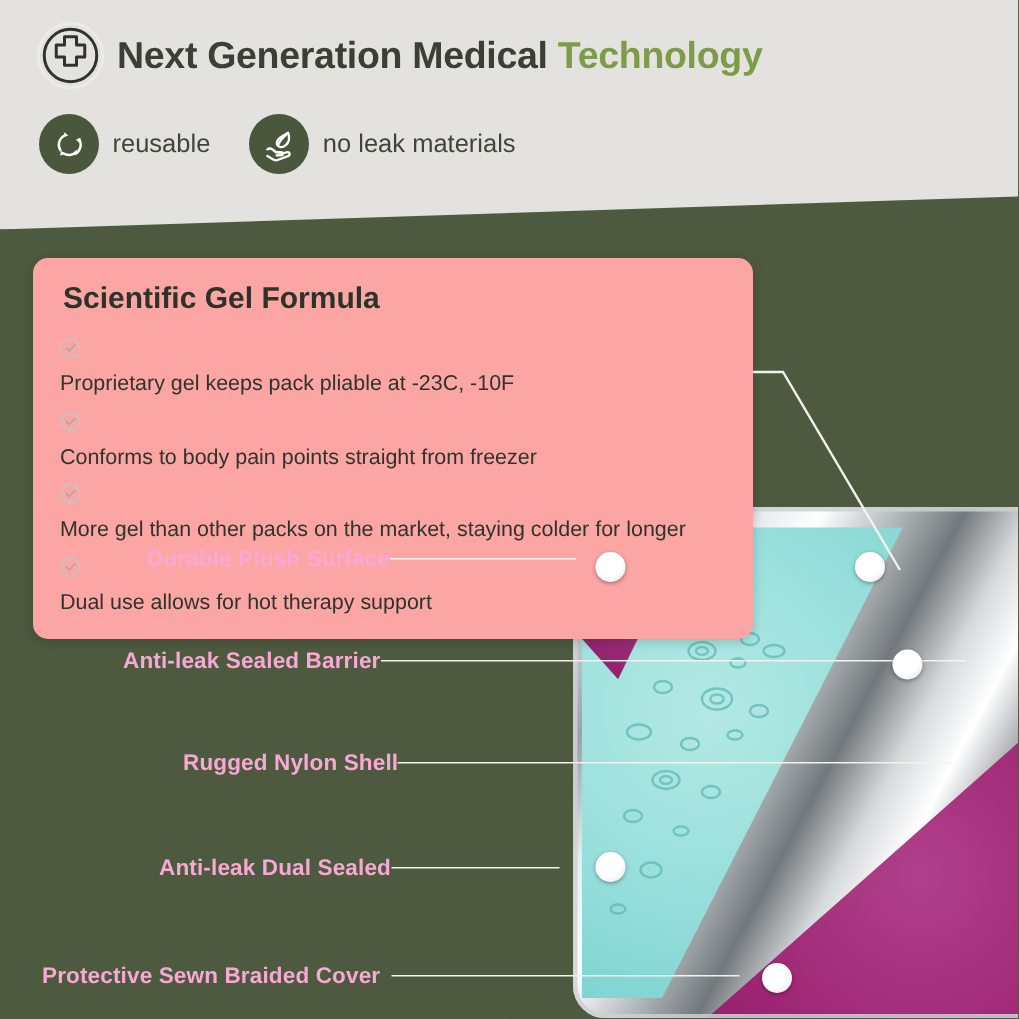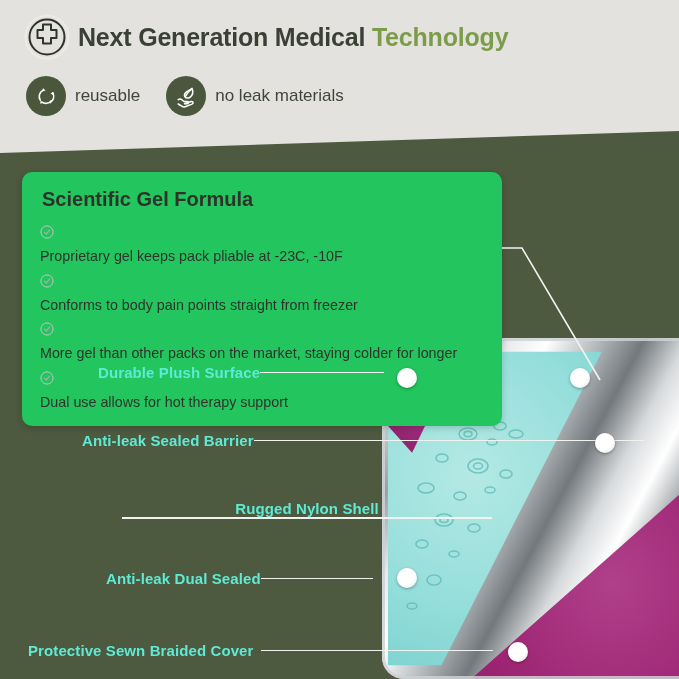--- a/index.html
+++ b/index.html
@@ -30,21 +30,21 @@
   .feature + .feature{margin-left:26px;}
   .fbadge{
     width:40px;height:40px;border-radius:50%;
     background:#4a573c;display:flex;align-items:center;justify-content:center;flex:none;
   }
   .flabel{font-size:17px;color:#3f4538;white-space:nowrap;}
 
   
   .card{
     position:absolute;left:22px;top:172px;width:480px;
-    background:#22c55e;border-radius:10px;
+    background:#fca5a5;border-radius:10px;
     padding:14px 18px 16px 18px;
     box-sizing:border-box;
     box-shadow:0 2px 7px rgba(0,0,0,0.18);
     z-index:6;
   }
   .card-title{font-size:20px;font-weight:bold;color:#2e3329;margin:2px 0 12px 2px;}
   .bullet{display:flex;align-items:flex-start;gap:9px;margin-bottom:7px;flex-direction:column;}
   .bullet:last-child{margin-bottom:0;}
   .chk{width:14px;height:14px;flex:none;margin-top:2px;}
   .btext{font-size:14.3px;color:#2f342b;line-height:1.16;white-space:nowrap;}
@@ -92,21 +92,21 @@
   }
   .prod-outline{
     position:absolute;inset:0;border-radius:22px 0 0 22px;
     border:3px solid rgba(206,210,212,0.85);border-right:none;
     box-sizing:border-box;
   }
 
   
   .callout{position:absolute;display:flex;align-items:center;z-index:7;}
   .co-label{
-    font-size:15px;font-weight:bold;color:#5eead4;
+    font-size:15px;font-weight:bold;color:#f9a8d4;
     white-space:nowrap;letter-spacing:0.1px;
   }
   .co-line{height:1.6px;background:#f2f2ef;flex:none;}
   .dot{
     position:absolute;width:20px;height:20px;border-radius:50%;
     background:radial-gradient(circle at 34% 30%,#ffffff 0%,#ffffff 55%,#dfe1e0 100%);
     box-shadow:0 1px 3px rgba(0,0,0,0.35);
     z-index:8;
   }
   .leader{position:absolute;z-index:7;}
@@ -260,21 +260,21 @@
     <span class="co-line" style="width:124px;"></span>
   </div>
   <div class="dot" style="left:397px;top:368px;"></div>
 
   <div class="callout" style="left:82px;top:432px;">
     <span class="co-label">Anti-leak Sealed Barrier</span>
     <span class="co-line" style="width:390px;"></span>
   </div>
   <div class="dot" style="left:570px;top:368px;"></div>
 
-  <div class="callout" style="left:122px;top:500px;flex-direction:column;">
+  <div class="callout" style="left:122px;top:500px;">
     <span class="co-label">Rugged Nylon Shell</span>
     <span class="co-line" style="width:370px;"></span>
   </div>
   <div class="dot" style="left:595px;top:433px;"></div>
 
   <div class="callout" style="left:106px;top:570px;">
     <span class="co-label">Anti-leak Dual Sealed</span>
     <span class="co-line" style="width:112px;"></span>
   </div>
   <div class="dot" style="left:397px;top:568px;"></div>

